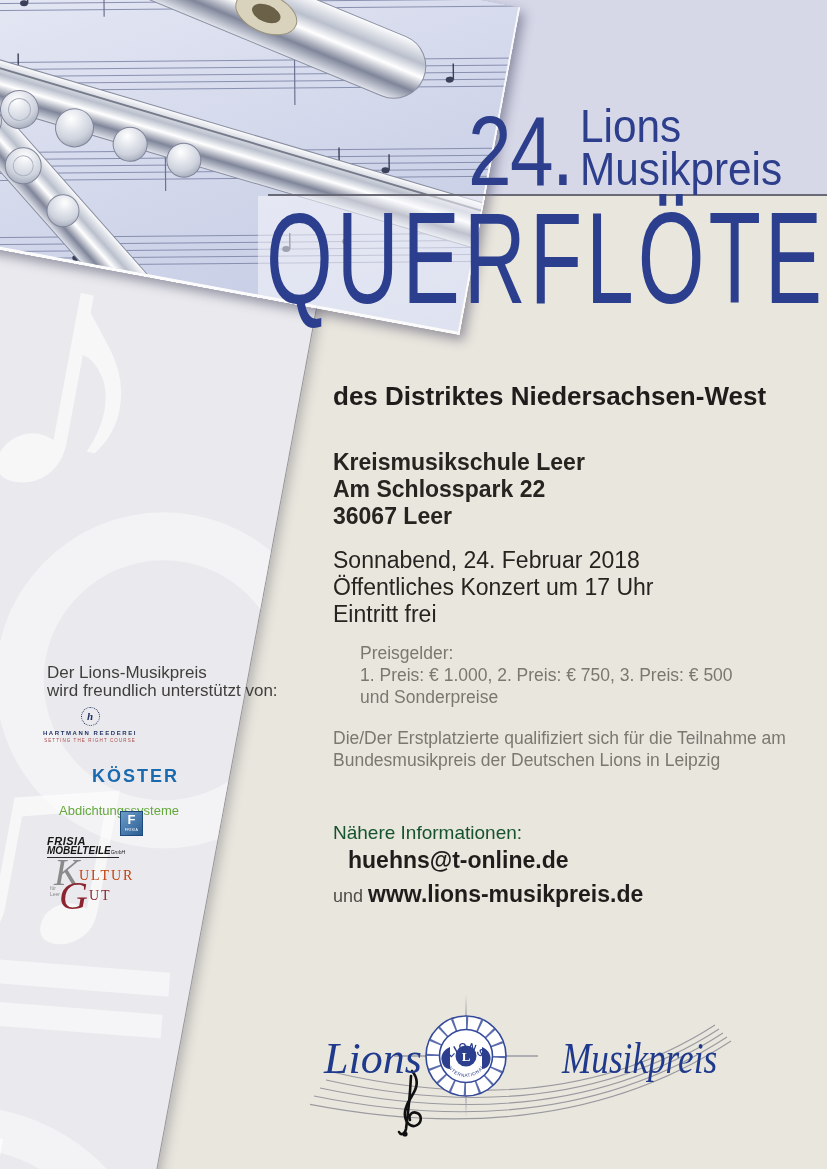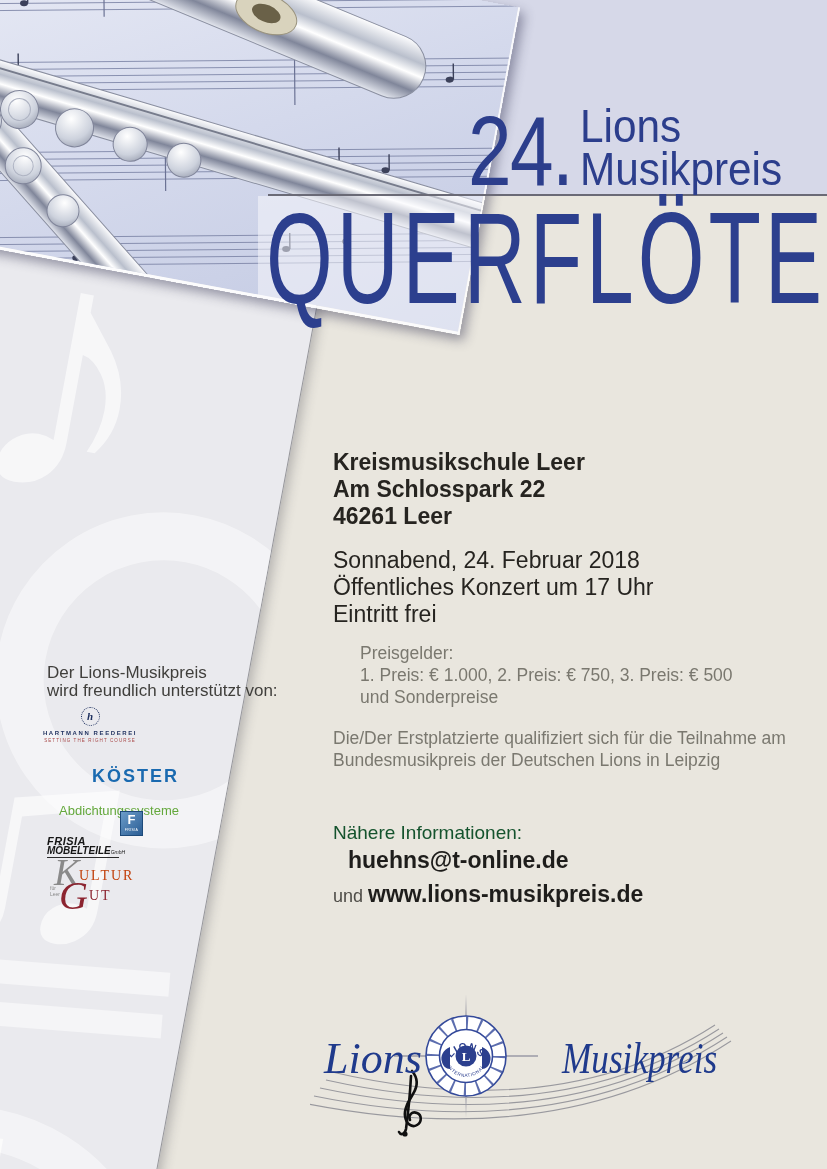--- a/index.html
+++ b/index.html
@@ -211,24 +211,25 @@
   <div class="veil"></div>
   <div class="band-line"></div>
 
   <div class="edition">24.</div>
   <div class="orgname">
     <div>Lions</div>
     <div>Musikpreis</div>
   </div>
   <div class="title">QUERFLÖTE</div>
 
+  <div class="col subtitle">des Distriktes Niedersachsen-West</div>
   <div class="col venue">
     <div>Kreismusikschule Leer</div>
     <div>Am Schlosspark 22</div>
-    <div>46261 Leer</div>
+    <div>36067 Leer</div>
   </div>
   <div class="col event">
     <div>Sonnabend, 24. Februar 2018</div>
     <div>Öffentliches Konzert um 17 Uhr</div>
     <div>Eintritt frei</div>
   </div>
   <div class="col prizes">
     <div>Preisgelder:</div>
     <div>1. Preis: € 1.000, 2. Preis: € 750, 3. Preis: € 500</div>
     <div>und Sonderpreise</div>

